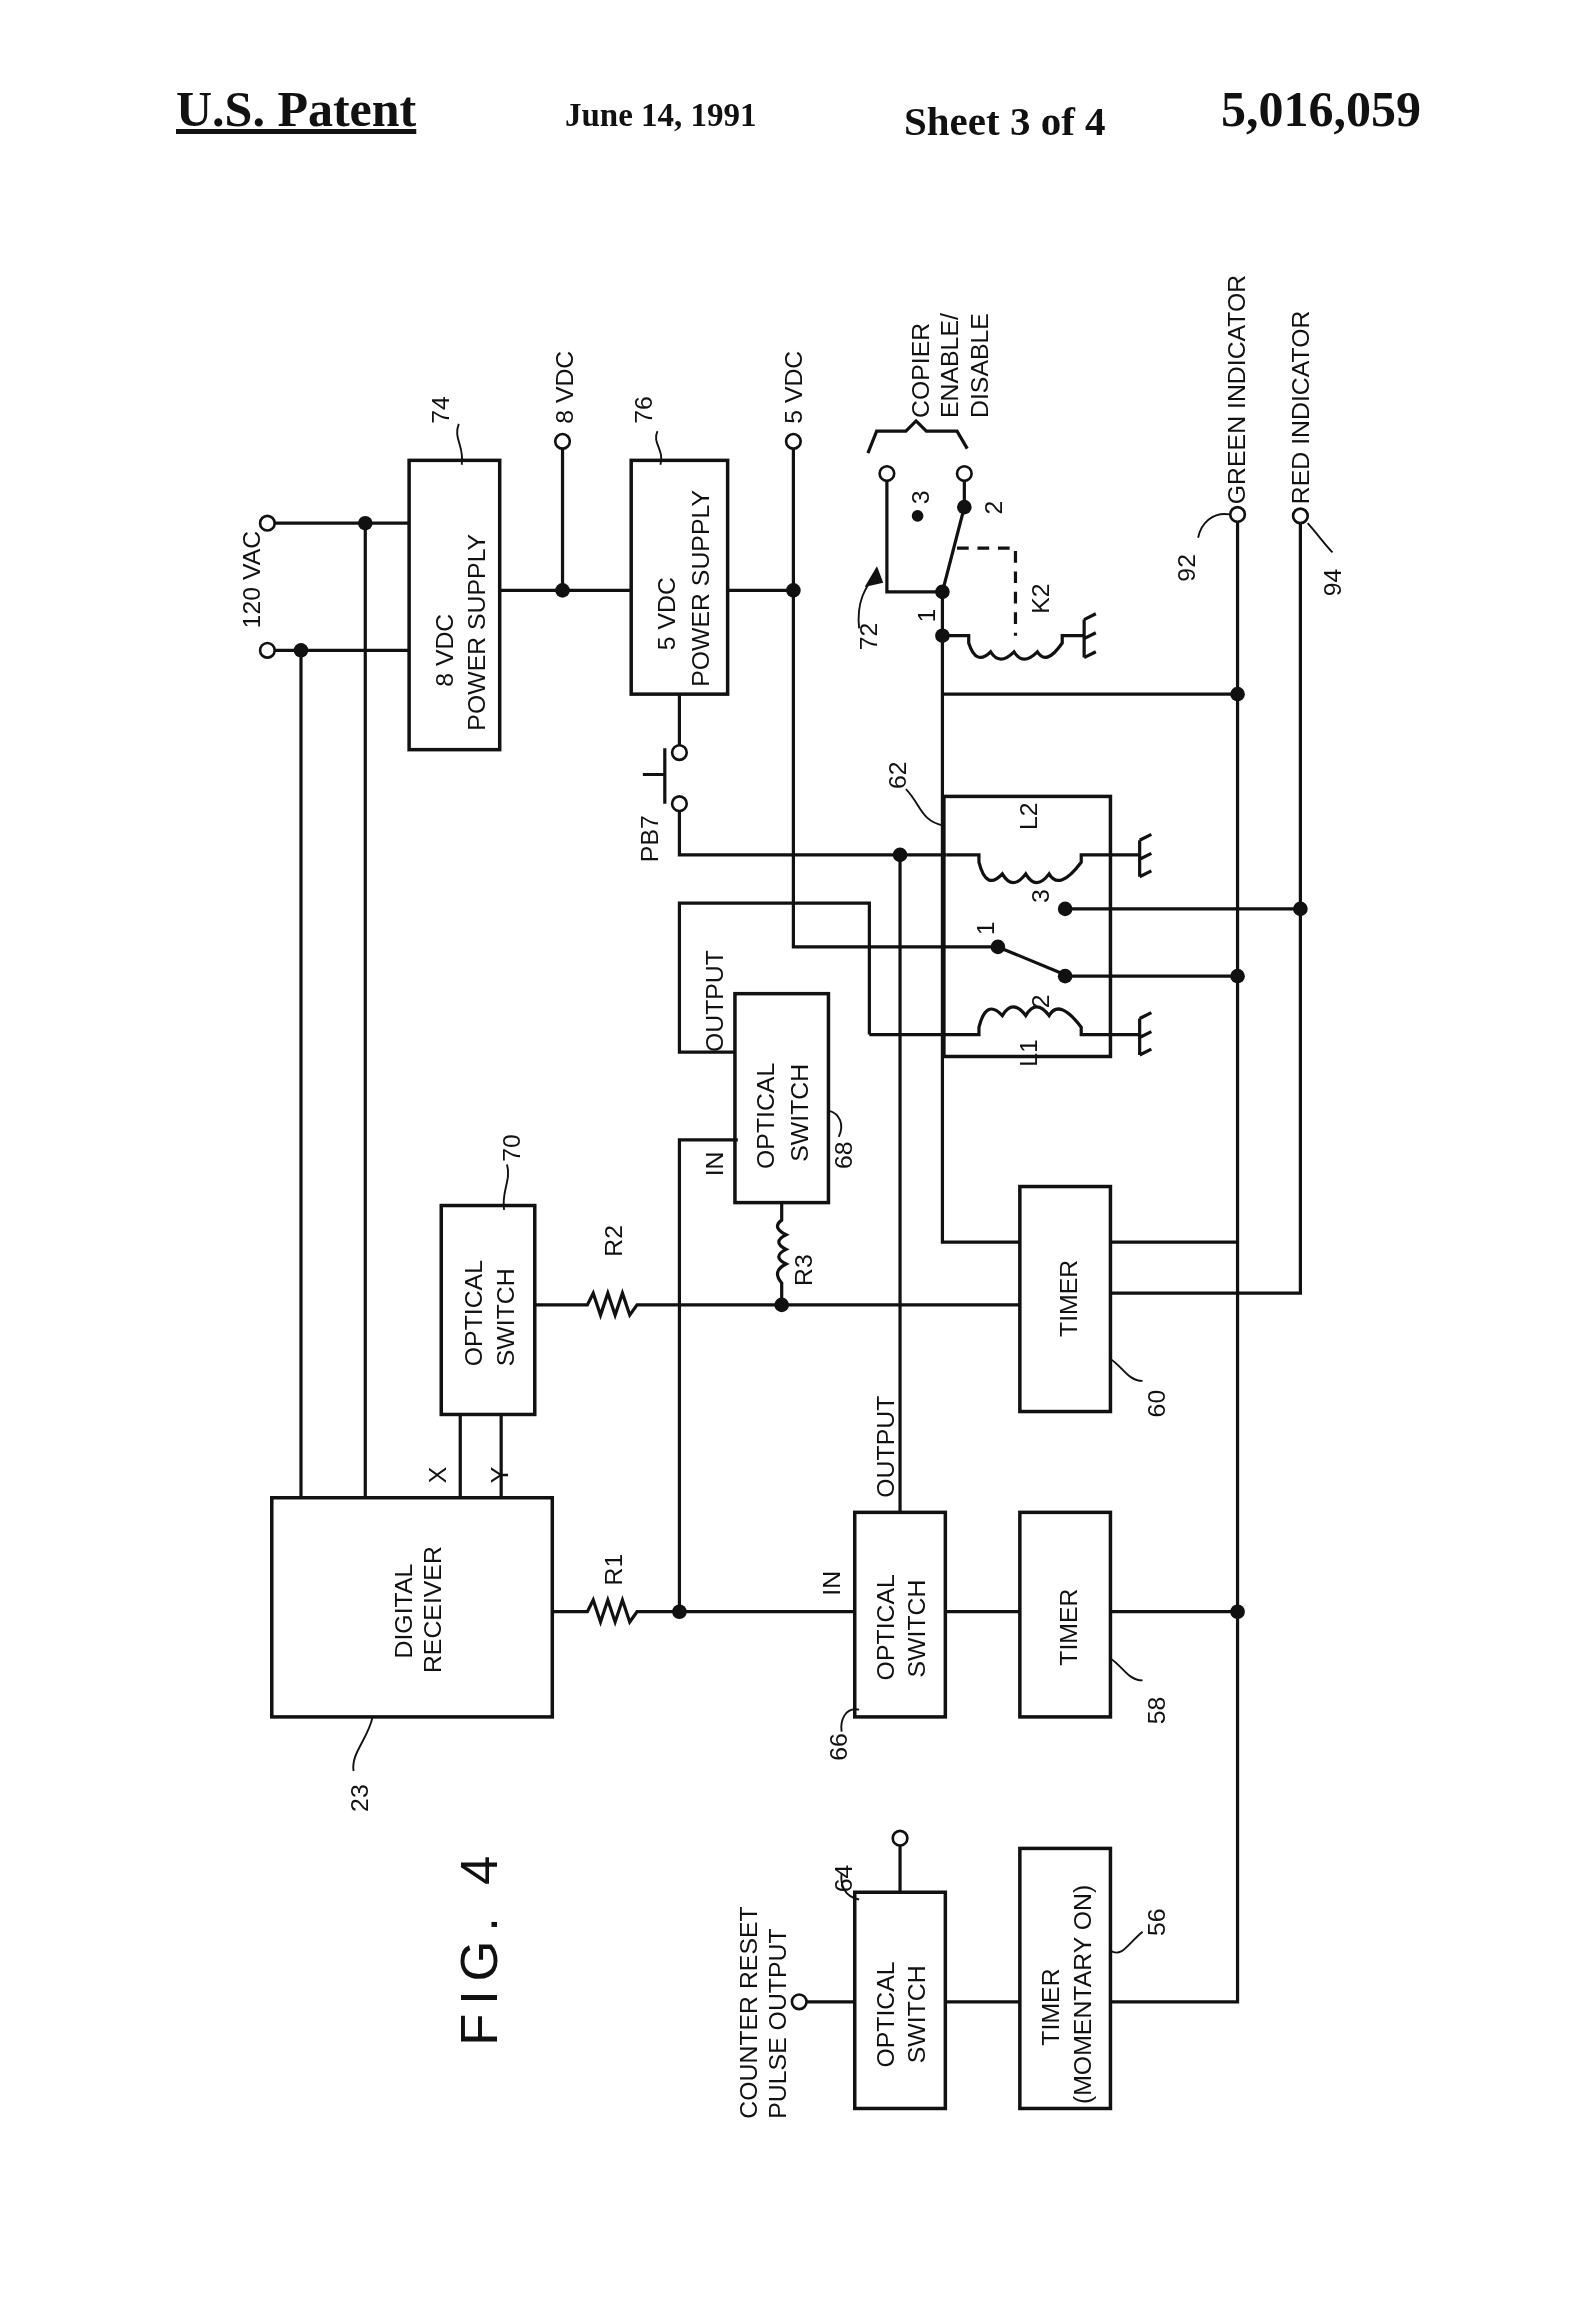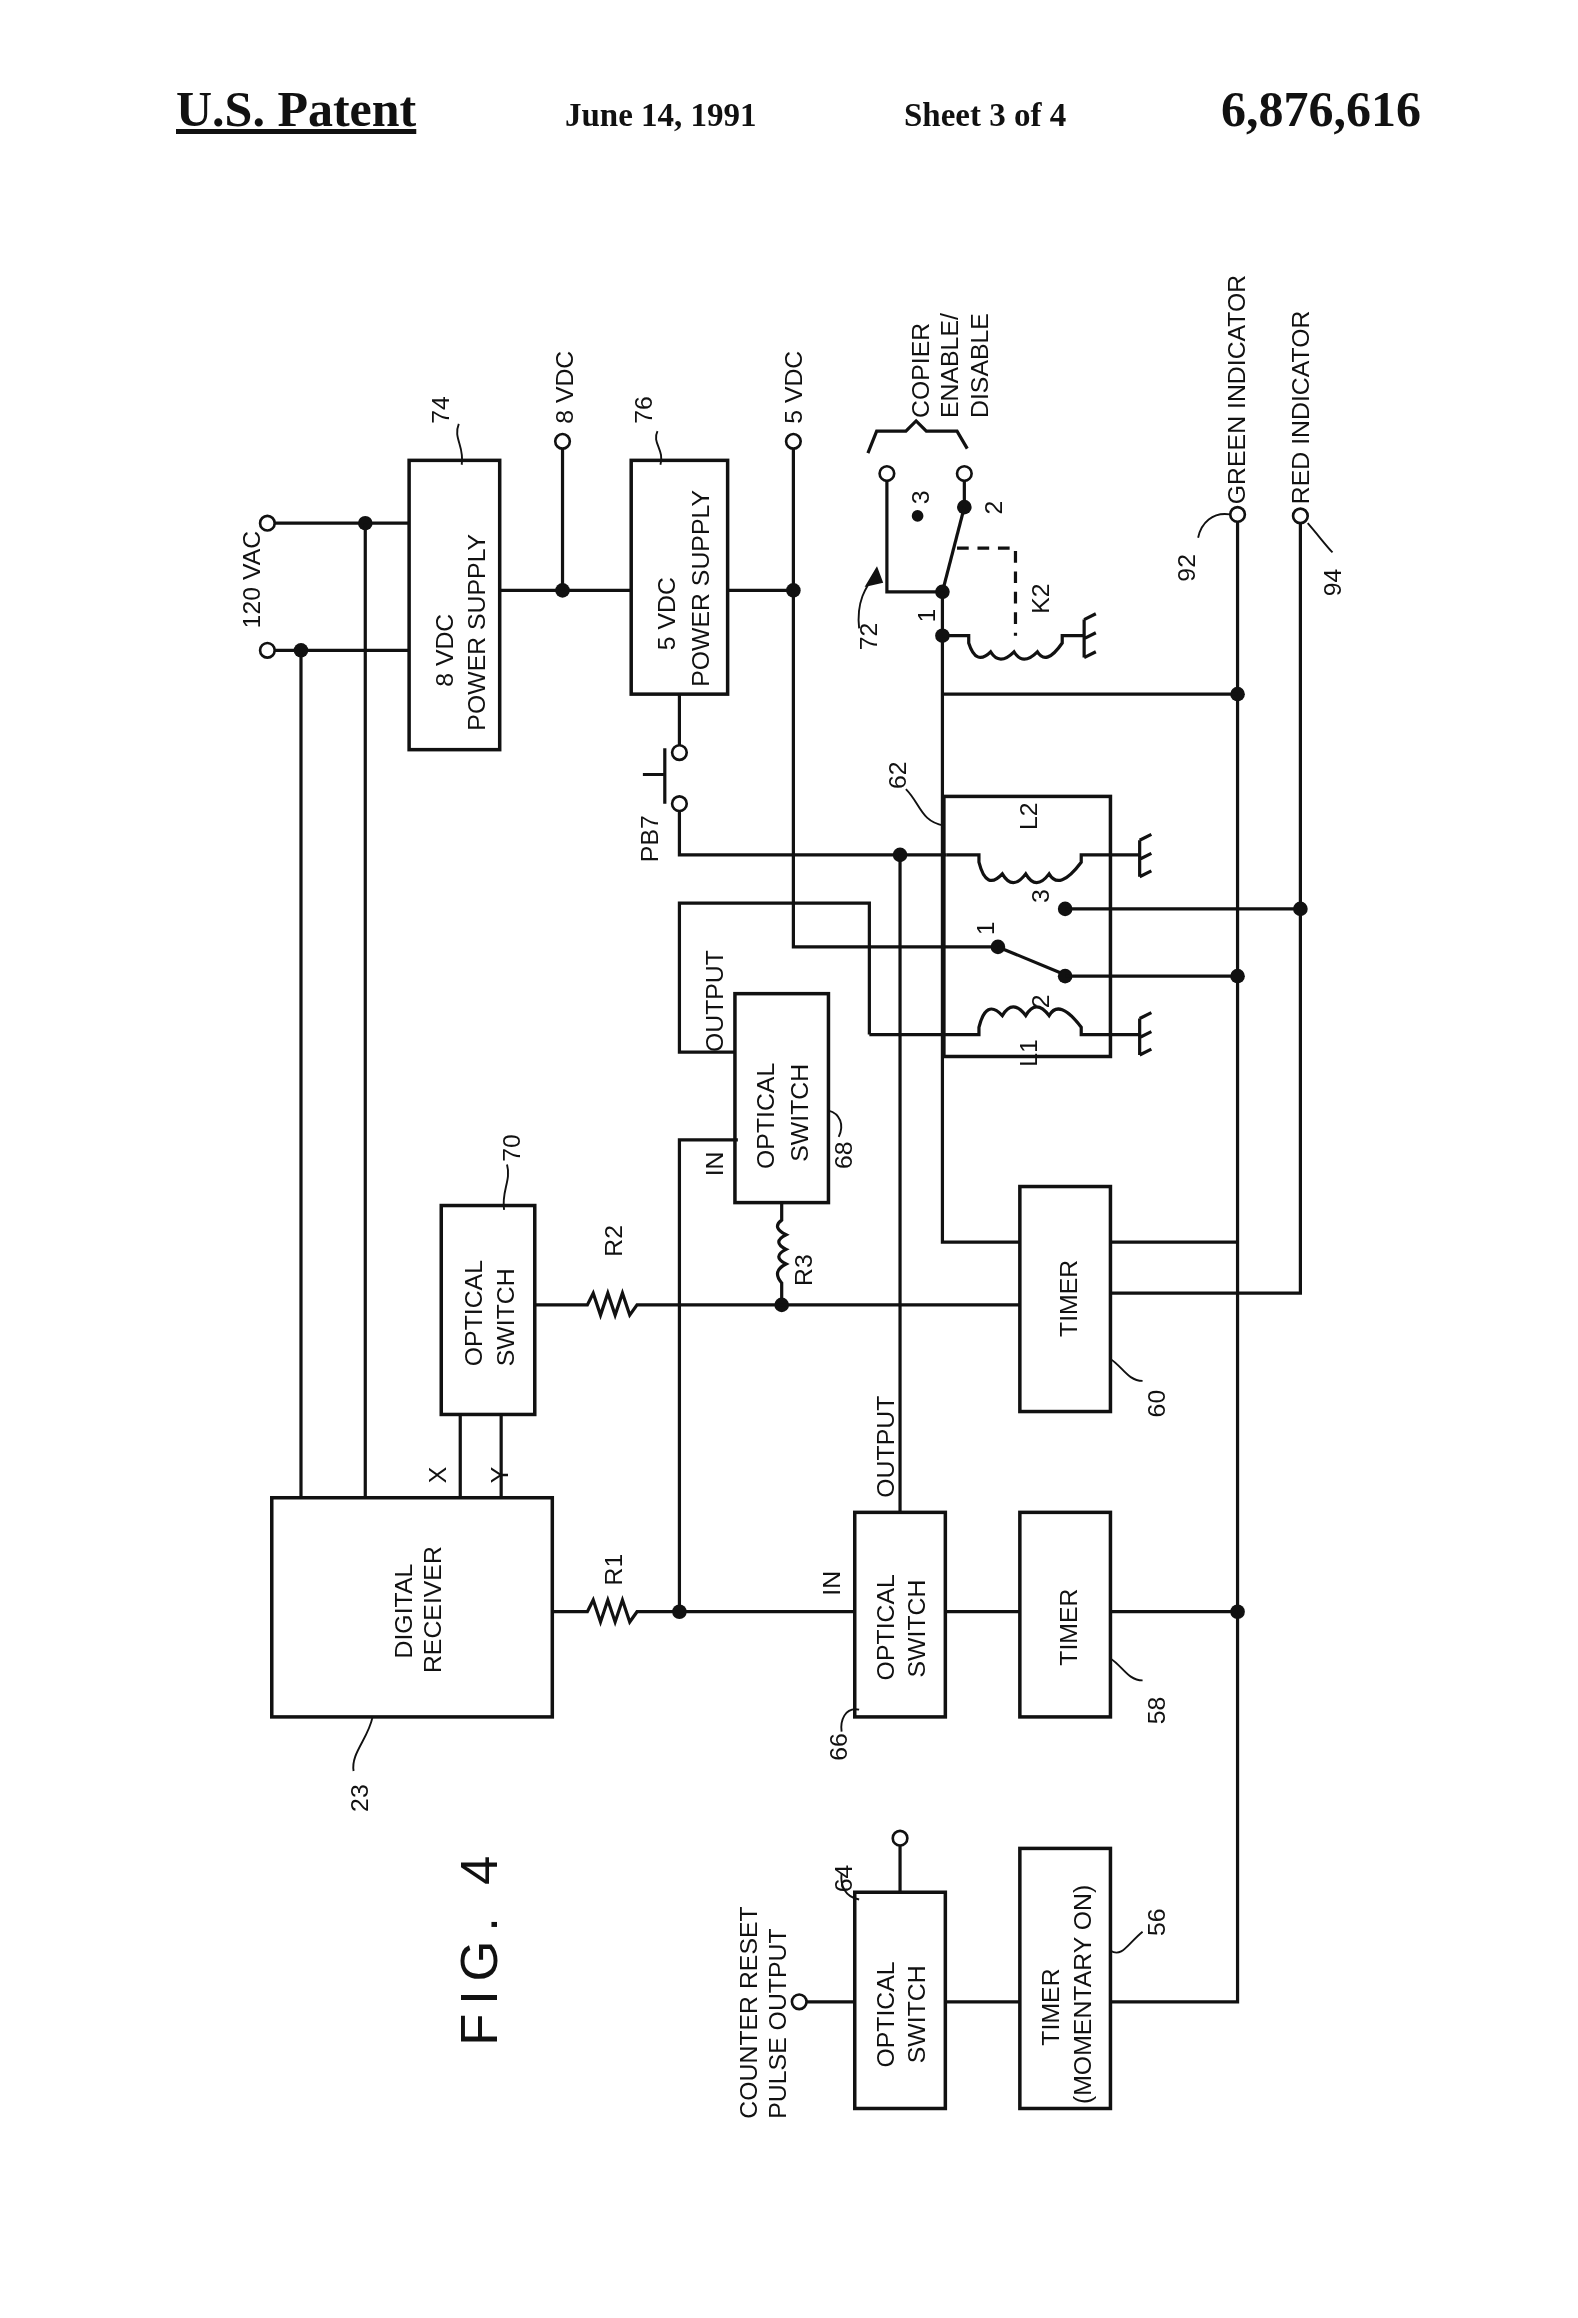--- a/index.html
+++ b/index.html
@@ -1,39 +1,39 @@
 <!DOCTYPE html>
 <html style="font-size:11px"><head>
 <meta charset="utf-8">
 <style>
   html, body { margin: 0; padding: 0; background: #ffffff; }
   body { width: 1578px; height: 2319px; position: relative; overflow: hidden; font-family: "Liberation Sans", sans-serif; color: #111; }
   .hdr { position: absolute; top: 82px; font-family: "Liberation Serif", serif; font-weight: bold; color: #111; white-space: nowrap; }
   #hdr-left { left: 176px; font-size: 50px; top: 80px; text-decoration: underline; }
   #hdr-date { left: 565px; font-size: 33px; top: 97px; }
-  #hdr-sheet { left: 904px; font-size: 33px; top: 97px; }
+  #hdr-sheet { left: 904px; font-size: 41px; top: 97px; }
   #hdr-num { left: 1221px; font-size: 50px; top: 80px; }
   svg#fig { position: absolute; left: 0; top: 0; width: 1578px; height: 2319px; }
   svg .w { stroke: #111; stroke-width: 2.2; fill: none; }
   svg .box { stroke: #111; stroke-width: 2.4; fill: #fff; }
   svg .dot { fill: #111; }
   svg .term { stroke: #111; stroke-width: 1.8; fill: #fff; }
   svg .lead { stroke: #111; stroke-width: 1.3; fill: none; }
   svg text { font-family: "Liberation Sans", sans-serif; fill: #111; font-size: 17px; }
   svg .lbl { font-size: 17px; }
   svg .ref { font-size: 17px; }
   svg .fig { font-size: 36px; letter-spacing: 6px; }
 </style>
 </head>
 <body>
 
 <div class="hdr" id="hdr-left">U.S. Patent</div>
 <div class="hdr" id="hdr-date">June 14, 1991</div>
 <div class="hdr" id="hdr-sheet">Sheet 3 of 4</div>
-<div class="hdr" id="hdr-num">6,876,616</div>
+<div class="hdr" id="hdr-num">5,016,059</div>
 
 <svg id="fig" viewBox="0 0 1080 1587">
 
   <g>
     <circle class="term" cx="183" cy="358" r="5"></circle>
     <circle class="term" cx="183" cy="445" r="5"></circle>
     <path class="w" d="M188 358 H280"></path>
     <path class="w" d="M188 445 H280"></path>
     <circle class="dot" cx="250" cy="358" r="5"></circle>
     <circle class="dot" cx="206" cy="445" r="5"></circle>

